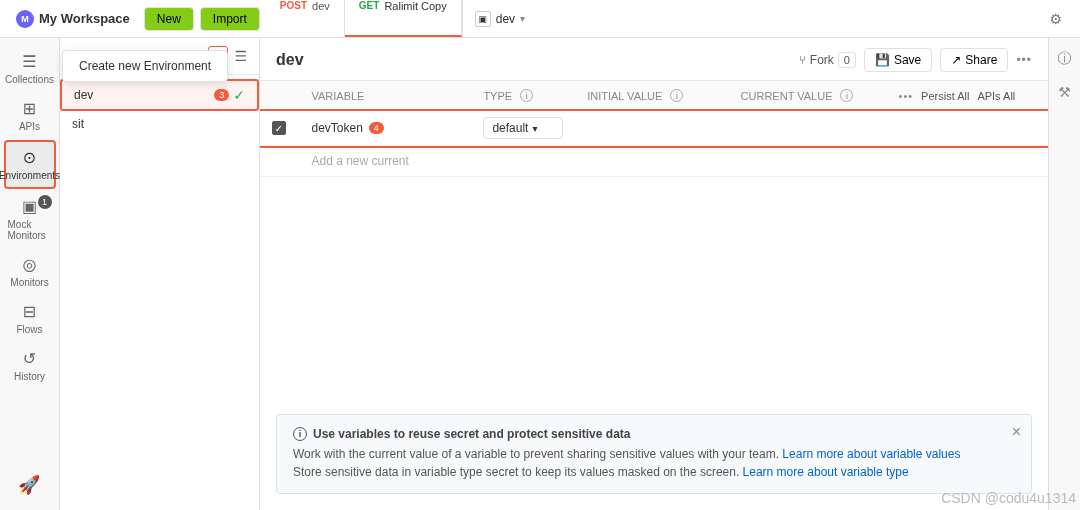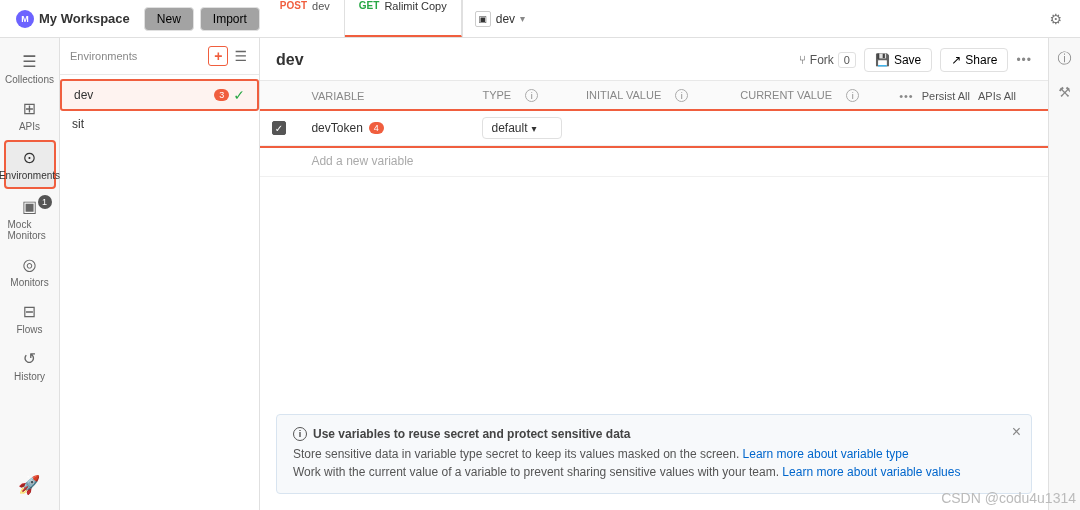--- a/index.html
+++ b/index.html
@@ -2,21 +2,21 @@
 <html><head>
   <meta charset="utf-8">
   <style>
     * { box-sizing: border-box; margin: 0; padding: 0; }
     body { font-family: -apple-system, BlinkMacSystemFont, 'Segoe UI', sans-serif; font-size: 12px; background: #f3f3f3; color: #333; width: 1080px; height: 510px; overflow: hidden; display: flex; flex-direction: column; }
 
     
     .top-bar { display: flex; align-items: center; height: 38px; background: #fff; border-bottom: 1px solid #e0e0e0; padding: 0 8px; gap: 6px; flex-shrink: 0; }
     .workspace-name { display: flex; align-items: center; gap: 5px; font-weight: 600; font-size: 13px; padding: 0 8px; }
     .workspace-icon { width: 18px; height: 18px; border-radius: 50%; background: #6c63ff; display: flex; align-items: center; justify-content: center; color: white; font-size: 9px; font-weight: bold; }
-    .top-btn { padding: 4px 12px; border-radius: 4px; border: 1px solid #e0e0e0; background: #a3a3a3; cursor: pointer; font-size: 12px; }
+    .top-btn { padding: 4px 12px; border-radius: 4px; border: 1px solid #e0e0e0; background: #84cc16; cursor: pointer; font-size: 12px; }
     .tab-bar { display: flex; align-items: stretch; height: 100%; flex: 1; overflow: hidden; }
     .tab { display: flex; gap: 5px; padding: 0 14px; border-right: 1px solid #e0e0e0; cursor: pointer; font-size: 11px; color: #555; white-space: nowrap; position: relative; }
     .tab.active { border-bottom: 2px solid #f05e3e; color: #333; font-weight: 500; }
     .tab .method { font-size: 10px; font-weight: 700; }
     .tab .method.post { color: #f05e3e; }
     .tab .method.get { color: #28a745; }
     .tab-env { display: flex; align-items: center; gap: 5px; padding: 0 12px; border-left: 1px solid #e0e0e0; }
     .tab-env .env-icon { width: 16px; height: 16px; border: 1px solid #ccc; border-radius: 2px; display: flex; align-items: center; justify-content: center; font-size: 9px; }
     .top-right-icons { display: flex; align-items: center; gap: 8px; padding: 0 8px; }
     .icon-btn { cursor: pointer; color: #777; font-size: 14px; padding: 2px; }
@@ -53,21 +53,21 @@
     .content-title { font-size: 16px; font-weight: 600; padding-bottom: 8px; }
     .content-actions { display: flex; align-items: center; gap: 8px; padding-bottom: 8px; }
     .action-btn { display: flex; align-items: center; gap: 4px; padding: 4px 10px; border: 1px solid #e0e0e0; border-radius: 4px; background: #fff; cursor: pointer; font-size: 12px; }
     .action-btn.save { background: #fff; }
 
     
     .table-area { flex: 1; overflow-y: auto; }
     .var-table { width: 100%; border-collapse: collapse; }
     .var-table th { text-align: left; padding: 8px 12px; font-size: 11px; font-weight: 500; color: #888; border-bottom: 1px solid #e8e8e8; background: #fafafa; }
     .var-table td { padding: 6px 12px; border-bottom: 1px solid #f0f0f0; font-size: 12px; vertical-align: middle; }
-    .th-info { display: flex; gap: 14px; }
+    .th-info { display: flex; align-items: center; gap: 8px; }
     .info-icon { width: 13px; height: 13px; border: 1px solid #aaa; border-radius: 50%; display: flex; align-items: center; justify-content: center; font-size: 9px; color: #888; }
     .var-row td:first-child { width: 40px; }
     .var-row td:nth-child(2) { width: 200px; }
     .checkbox { width: 14px; height: 14px; border: 1.5px solid #555; border-radius: 2px; background: #fff; display: flex; align-items: center; justify-content: center; }
     .checkbox.checked { background: #555; }
     .checkbox.checked::after { content: '✓'; color: white; font-size: 10px; }
     .var-name-cell { display: flex; align-items: center; gap: 6px; }
     .type-select { display: flex; align-items: center; gap: 4px; padding: 3px 8px; border: 1px solid #e0e0e0; border-radius: 4px; background: #fff; cursor: pointer; font-size: 12px; }
     .add-var-row td { color: #aaa; font-size: 12px; padding: 8px 12px; }
 
@@ -161,20 +161,23 @@
     <div class="sidebar-item">
       <span class="si-icon">↺</span>
       <span>History</span>
     </div>
     <div style="flex:1;"></div>
     <div class="sidebar-item" style="margin-bottom:8px;">
       <span class="si-icon" style="font-size:18px;color:#f05e3e;">🚀</span>
     </div>
   </div>
 
+  <div class="create-env-popup">
+    <span>Create new Environment</span>
+  </div>
 
   <div class="env-panel">
     <div class="env-panel-header">
       <span class="env-panel-title">Environments</span>
       <div class="env-panel-actions">
         <span class="act-btn" style="width:20px;height:20px;border:1.5px solid #f05e3e;border-radius:3px;display:flex;align-items:center;justify-content:center;font-size:14px;color:#f05e3e;font-weight:bold;">+</span>
         <span class="act-btn">☰</span>
       </div>
     </div>
     <div class="env-list">
@@ -264,40 +267,40 @@
                 <span style="font-size:10px;">▾</span>
               </div>
             </td>
             <td></td>
             <td></td>
             <td></td>
           </tr>
           <tr class="add-var-row">
             <td></td>
             <td colspan="5">
-              <span>Add a new variable</span>
+              <span>Add a new current</span>
             </td>
           </tr>
         </tbody>
       </table>
     </div>
 
     <div class="info-banner">
       <div class="info-title">
         <span class="info-circle">i</span>
         <strong>Use variables to reuse secret and protect sensitive data</strong>
       </div>
       <p>
+        <span>Work with the current value of a variable to prevent sharing sensitive values with your team.</span>
+        <a href="#">Learn more about variable values</a>
+      </p>
+      <p>
         <span>Store sensitive data in variable type secret to keep its values masked on the screen.</span>
         <a href="#">Learn more about variable type</a>
       </p>
-      <p>
-        <span>Work with the current value of a variable to prevent sharing sensitive values with your team.</span>
-        <a href="#">Learn more about variable values</a>
-      </p>
       <span class="close-btn">×</span>
     </div>
   </div>
 
   <div class="right-panel">
     <span class="rp-btn">ⓘ</span>
     <span class="rp-btn">⚒</span>
   </div>
 
 </div>

